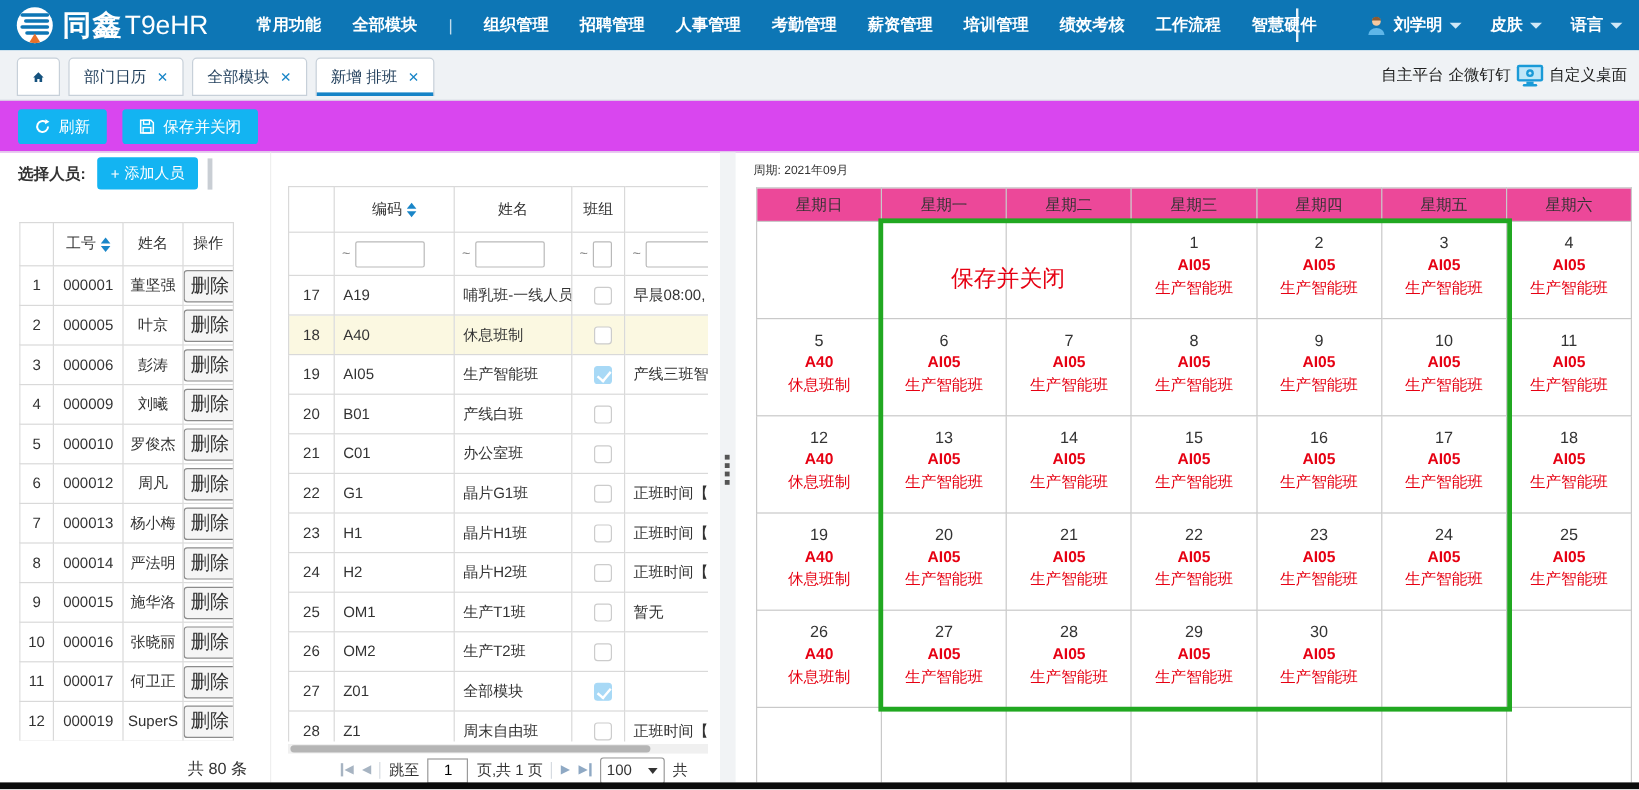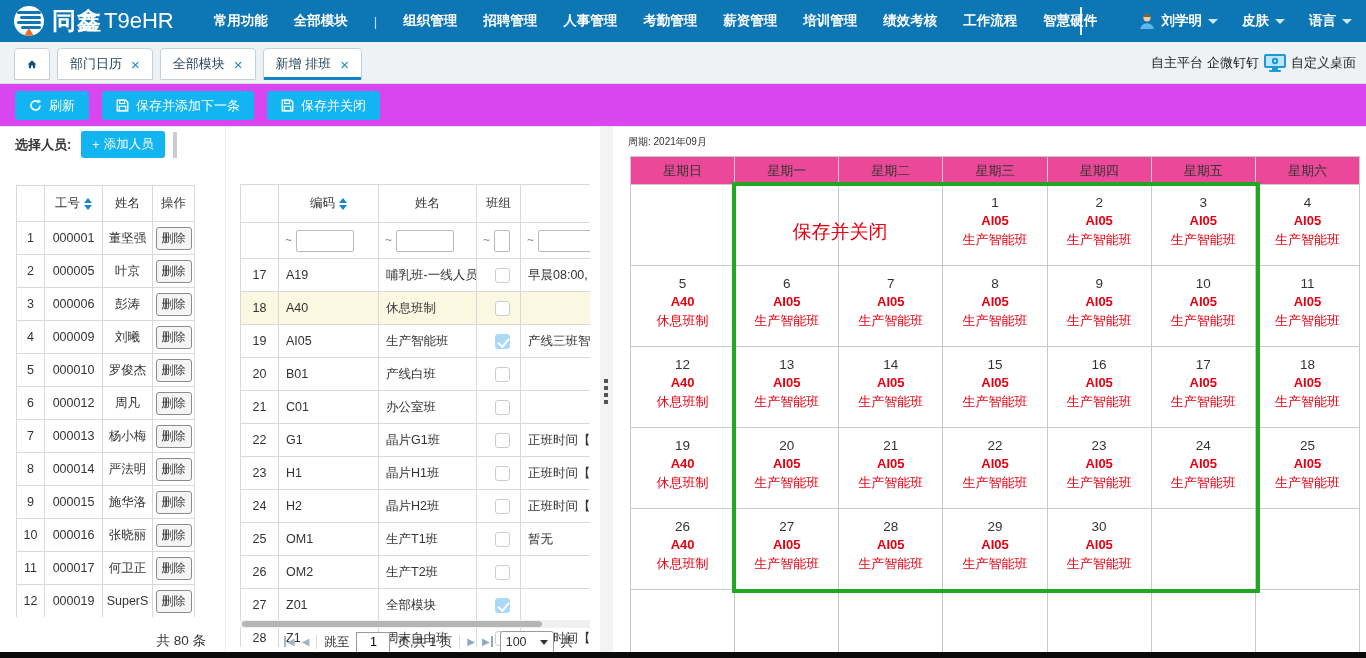--- a/index.html
+++ b/index.html
@@ -64,25 +64,25 @@
   table.grid th, table.grid td { border:1px solid #d9d9d9; overflow:hidden; white-space:nowrap; }
   .left-table-wrap { position:absolute; left:4px; top:54px; width:192px; height:432px; overflow:hidden; }
   .left-table { width:178px; }
   .left-table th { height:36px; font-weight:400; color:#333; text-align:center; background:#fff; }
   .left-table td { height:33px; text-align:center; }
   .col-ln { width:28px; } .col-lid { width:58px; } .col-lname { width:50px; } .col-lact { width:42px; }
   .sort { display:inline-flex; flex-direction:column; gap:2px; margin-left:4px; vertical-align:middle; cursor:pointer; }
   .sort i { width:0; height:0; border-left:4px solid transparent; border-right:4px solid transparent; display:block; }
   .sort .up { border-bottom:5px solid #1a86c8; }
   .sort .dn { border-top:5px solid #1a86c8; }
-  .btn-del { font-size:12px; padding:2px 5px; border:1px solid #8c8c8c; background:#f5f5f5; border-radius:3px; color:#333; cursor:pointer; font-family:inherit; }
+  .btn-del { font-size:16px; padding:2px 5px; border:1px solid #8c8c8c; background:#f5f5f5; border-radius:3px; color:#333; cursor:pointer; font-family:inherit; }
   .lp-footer { position:absolute; right:6px; bottom:2px; font-size:13.5px; color:#333; }
 
   
-  .mid-wrap { position:absolute; left:240px; top:155px; width:350px; height:463px; overflow:hidden;margin-top:29px; }
+  .mid-wrap { position:absolute; left:240px; top:155px; width:350px; height:463px; overflow:hidden; }
   .mid-table { width:350px; }
   .mid-table th { font-weight:400; background:#fff; }
   .mt-head th { height:38px; text-align:center; font-size:12.5px; color:#333; }
   .mt-filter th { height:36px; text-align:left; padding-left:6px; color:#888; font-size:12px; }
   .mt-filter input { border:1px solid #b9b9b9; border-radius:2px; height:22px; width:58px; margin-left:4px; vertical-align:middle; }
   .mt-filter input.tiny { width:16px; }
   .mt-filter input.cut { width:56px; }
   .mid-table td { height:33px; padding-left:7px; text-align:left; }
   .mid-table td.cno { text-align:center; padding-left:0; }
   .c-no { width:38px; } .c-code { width:100px; } .c-name { width:98px; } .c-grp { width:44px; } .c-desc { width:70px; }
@@ -215,28 +215,20 @@
           <path d="M11 0.5 L15 3 L10.5 5.5 Z" fill="#fff"></path>
         </svg>
         <span>刷新</span>
       </button>
       <button class="btn-cyan">
         <svg width="13" height="13" viewBox="0 0 16 16">
           <path d="M1.5 1.5 H12 L14.5 4 V14.5 H1.5 Z" fill="none" stroke="#fff" stroke-width="1.6"></path>
           <rect x="4.5" y="1.5" width="6" height="4" fill="none" stroke="#fff" stroke-width="1.4"></rect>
           <rect x="4" y="9" width="8" height="5.5" fill="none" stroke="#fff" stroke-width="1.4"></rect>
         </svg>
-        <span>保存并添加下一条</span>
-      </button>
-      <button class="btn-cyan">
-        <svg width="13" height="13" viewBox="0 0 16 16">
-          <path d="M1.5 1.5 H12 L14.5 4 V14.5 H1.5 Z" fill="none" stroke="#fff" stroke-width="1.6"></path>
-          <rect x="4.5" y="1.5" width="6" height="4" fill="none" stroke="#fff" stroke-width="1.4"></rect>
-          <rect x="4" y="9" width="8" height="5.5" fill="none" stroke="#fff" stroke-width="1.4"></rect>
-        </svg>
         <span>保存并关闭</span>
       </button>
     </div>
   </div>
 
   <div class="panel-sep-v"></div>
 
   <div class="left-panel">
     <div class="lp-head">
       <span class="lp-title">选择人员:</span>

